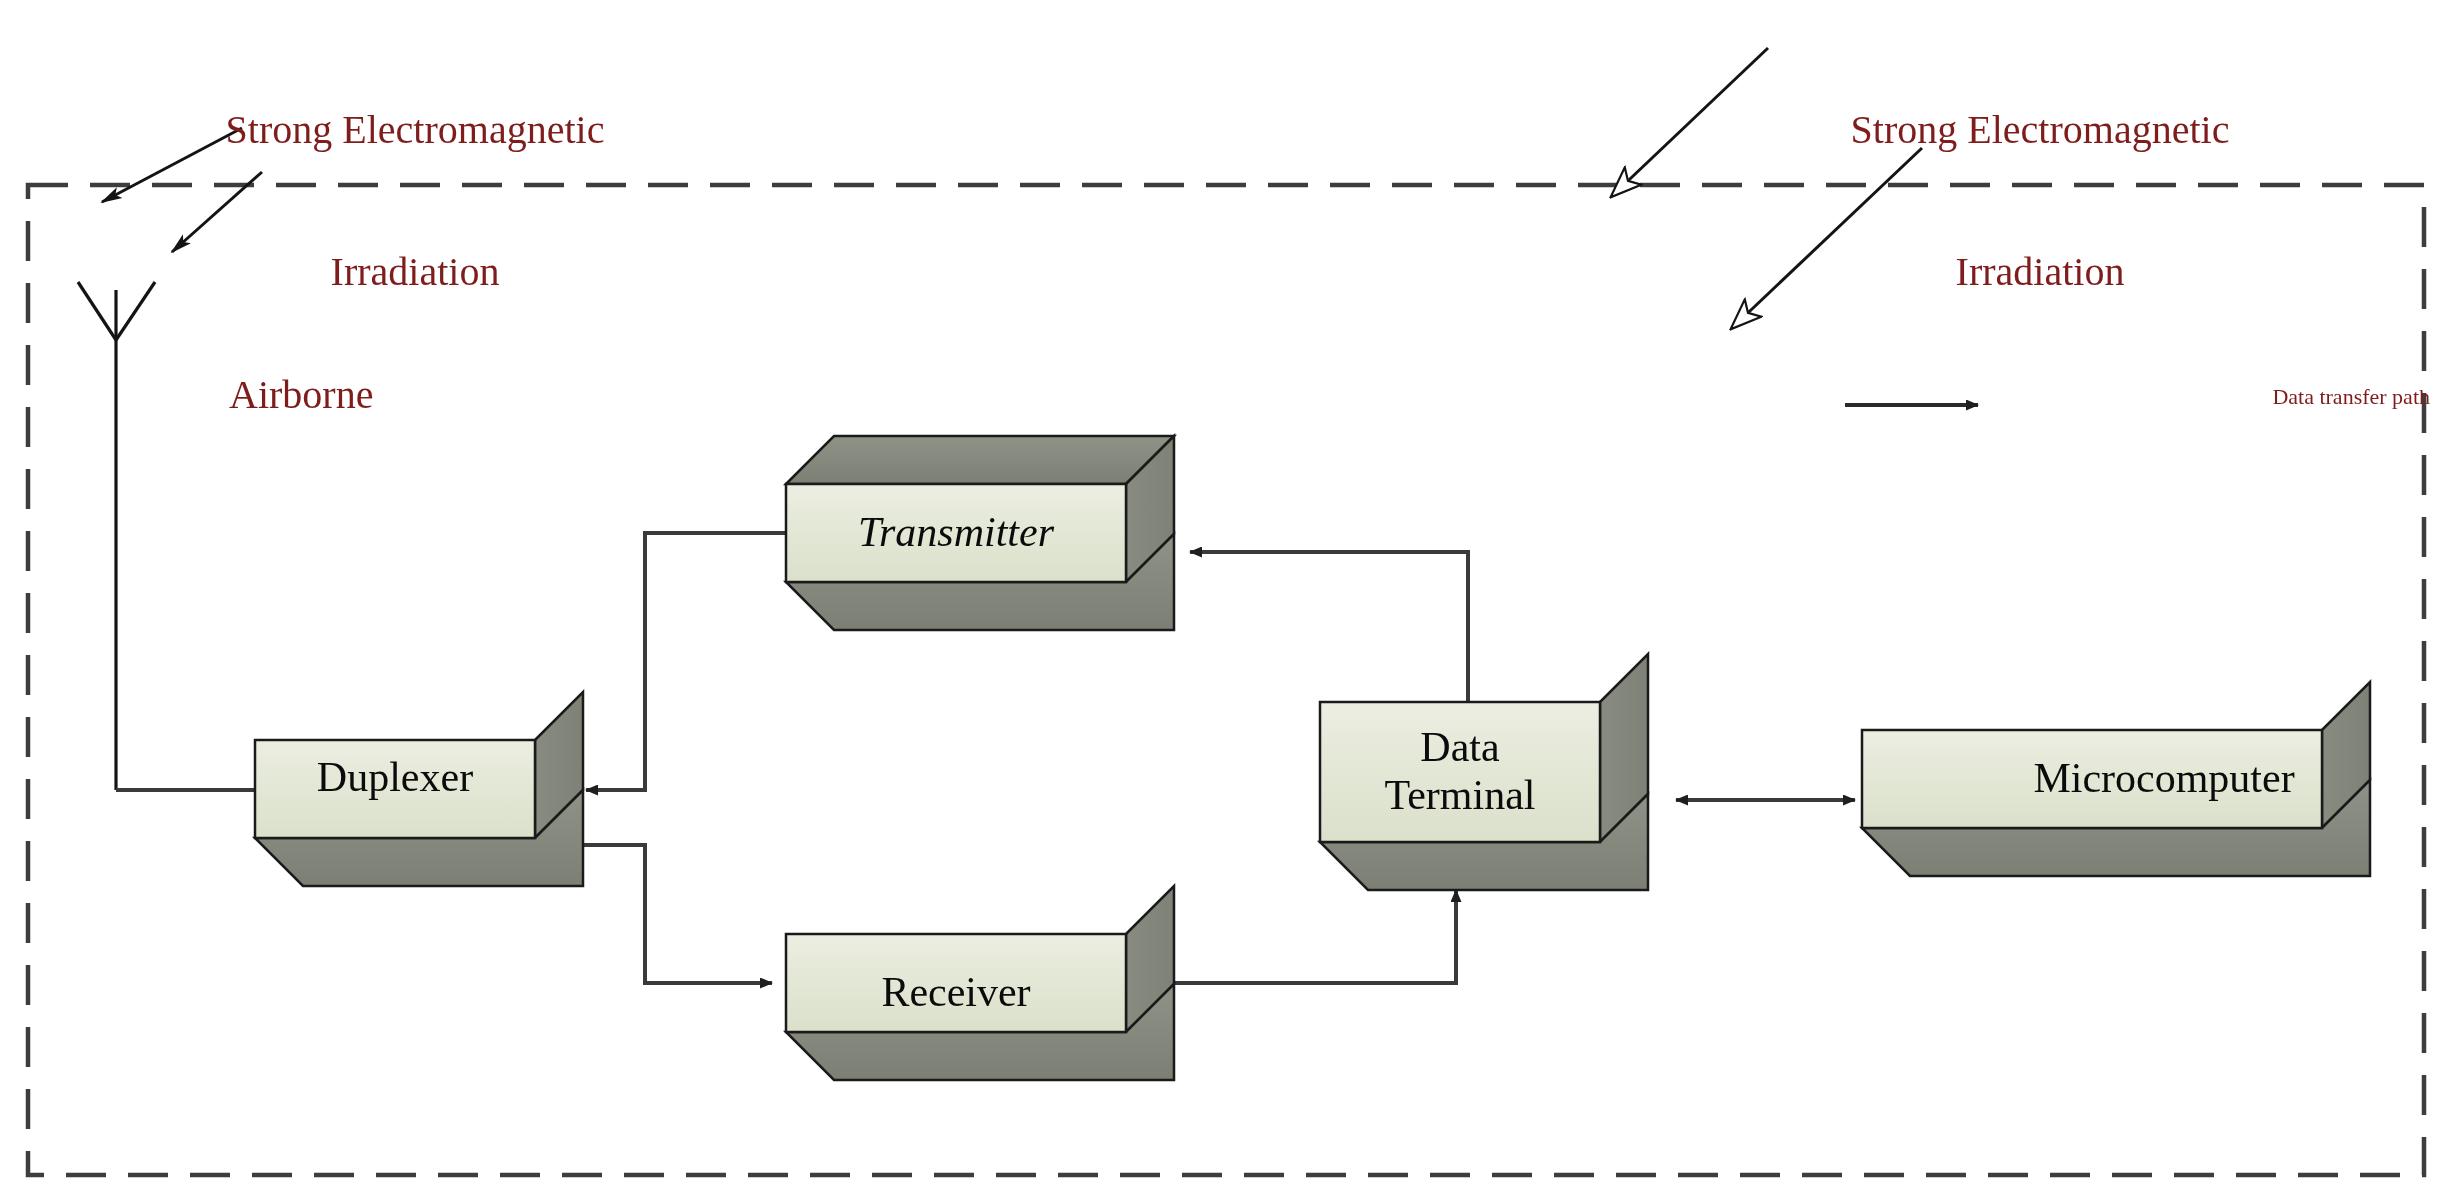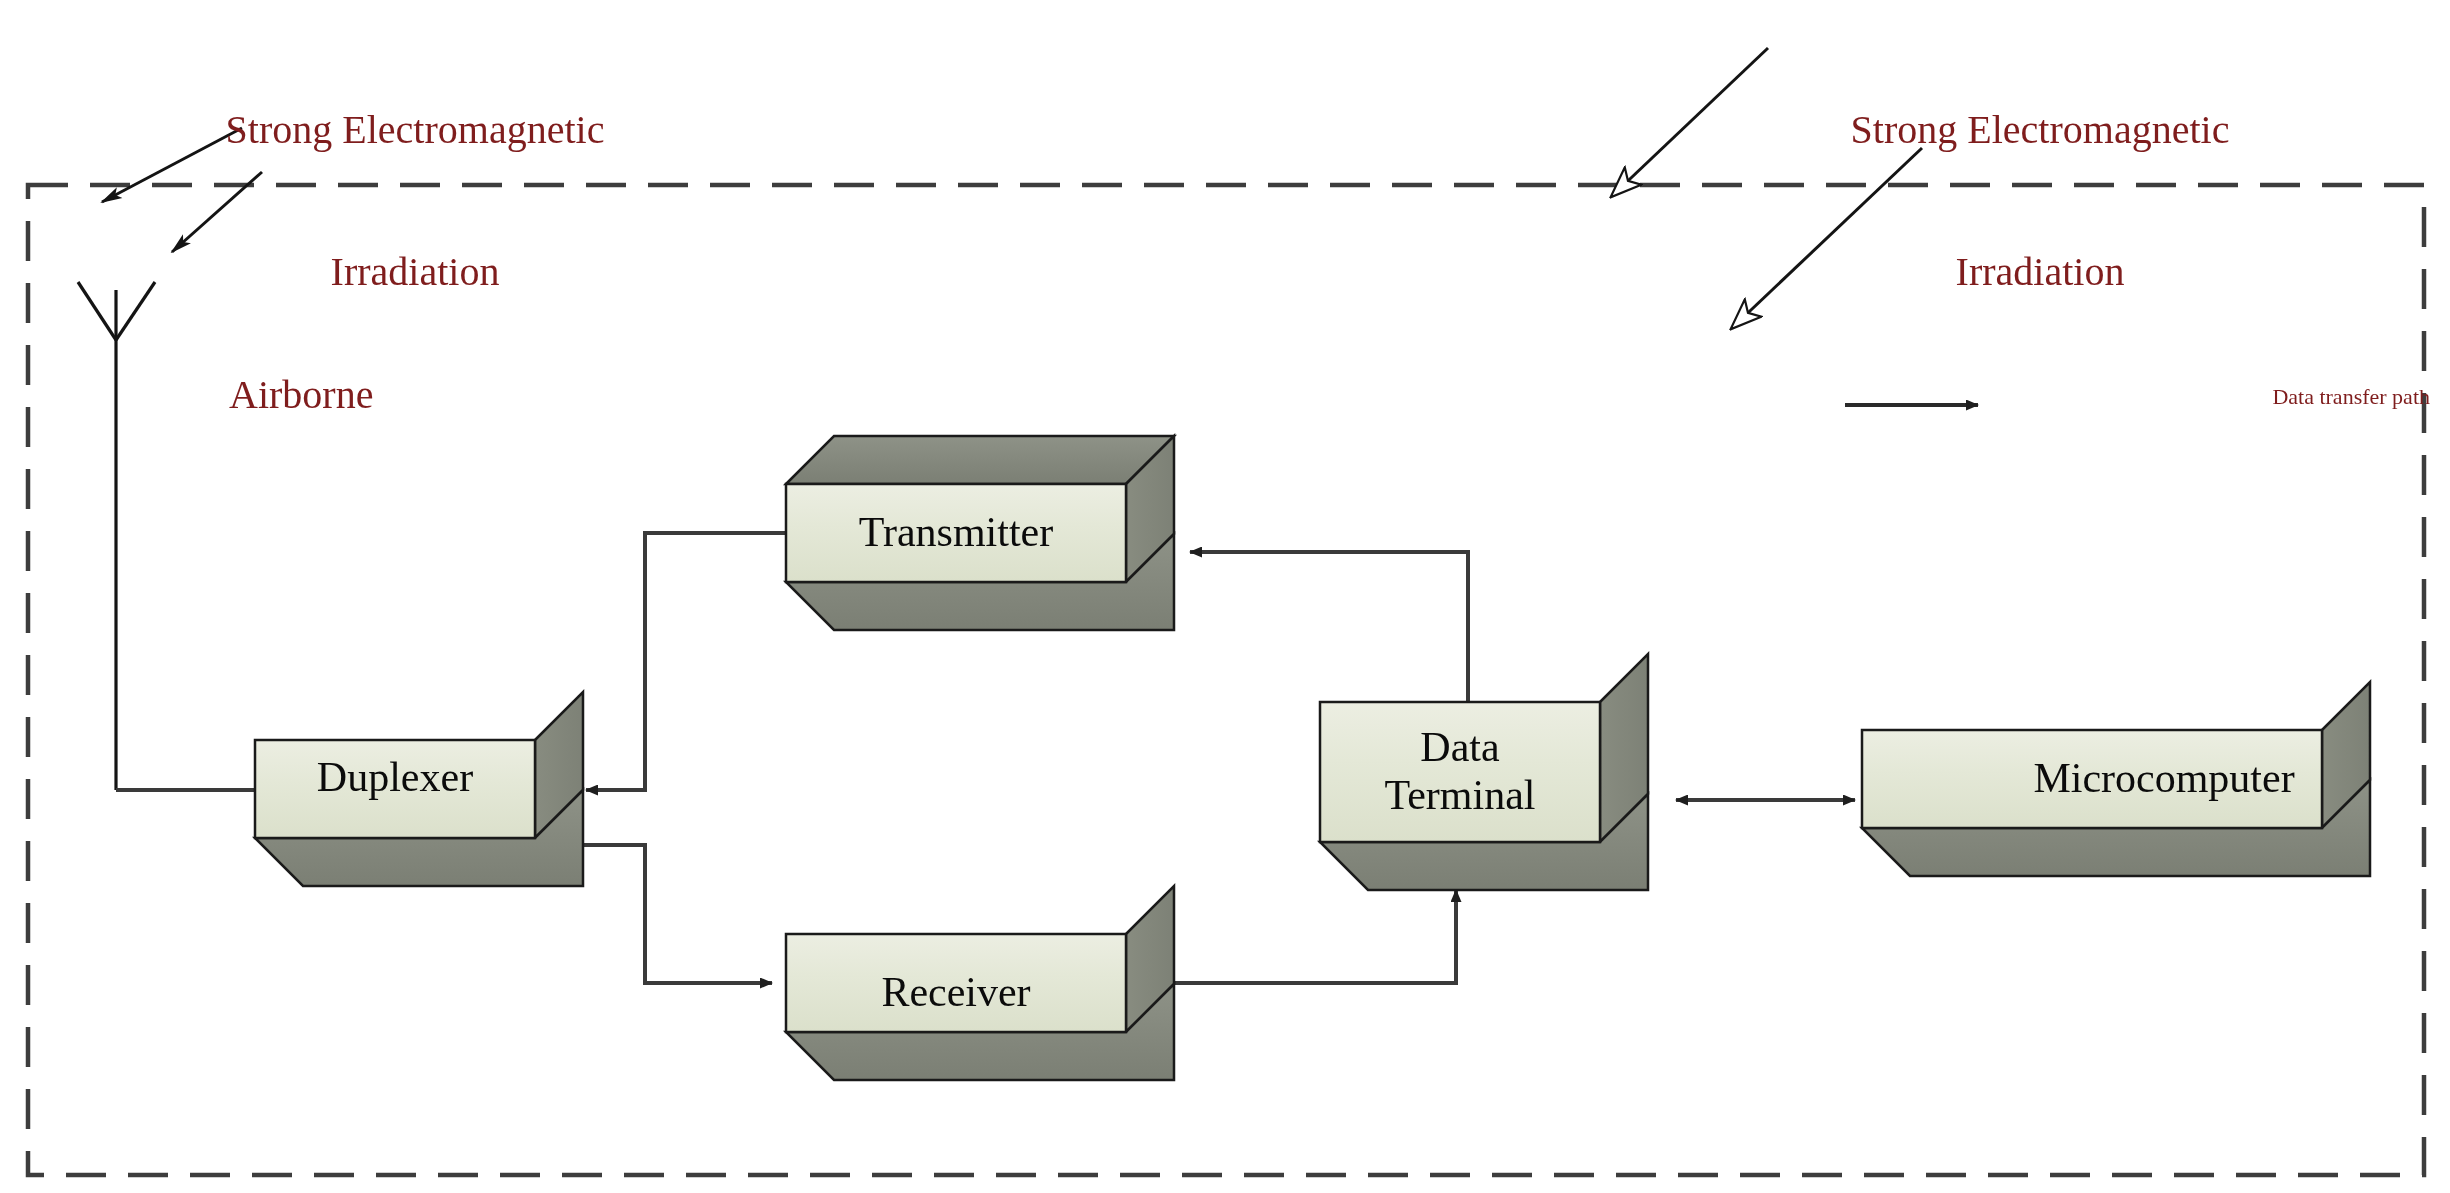--- a/index.html
+++ b/index.html
@@ -172,24 +172,24 @@
     <div>Strong Electromagnetic</div>
     <div>Irradiation</div>
   </div>
 
   <div class="lbl antenna-label" style="left:205px; top:277px; width:420px;">
     <div>Airborne</div>
   </div>
 
   <div class="lbl legend-label" style="left:2010px; top:384px; width:420px;">Data transfer path</div>
 
-  <div class="box-label" style="left:786px; top:484px; width:340px; height:98px;">Transmitter</div>
+  <div class="box-label" style="left:786px; top:484px; width:340px; height:98px;font-style:italic;">Transmitter</div>
 
   <div class="box-label" style="left:255px; top:740px; width:280px; height:76px;">Duplexer</div>
 
   <div class="box-label" style="left:786px; top:934px; width:340px; height:98px;margin-top:10px;">Receiver</div>
 
-  <div class="box-label" style="left:1290px; top:702px; width:280px; height:140px;padding-left:30px;">Data
+  <div class="box-label" style="left:1320px; top:702px; width:280px; height:140px;">Data
 Terminal</div>
 
   <div class="box-label" style="left:1934px; top:730px; width:460px; height:98px;">Microcomputer</div>
 
 </div>
 
 </body></html>

